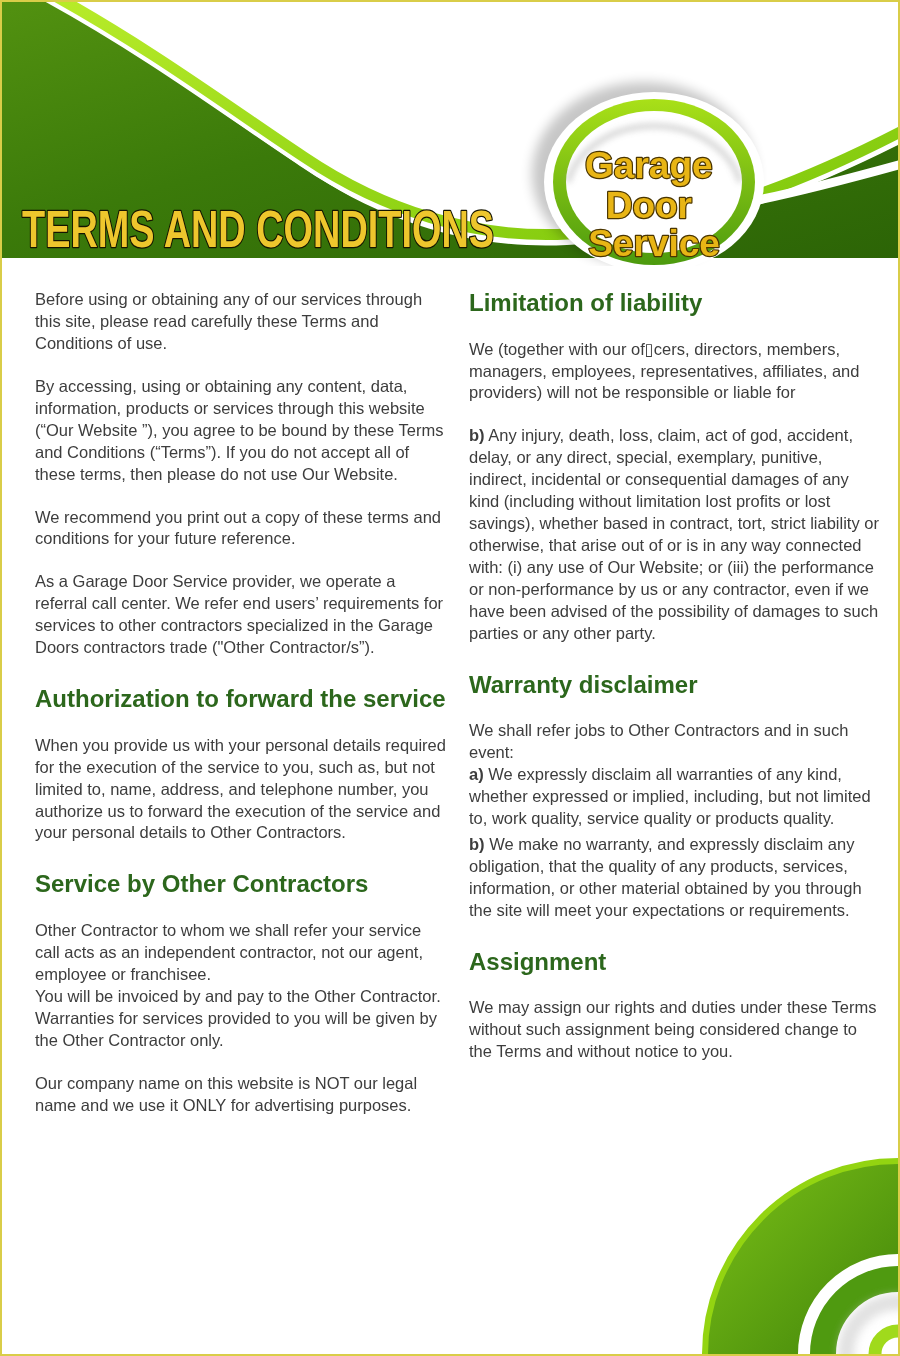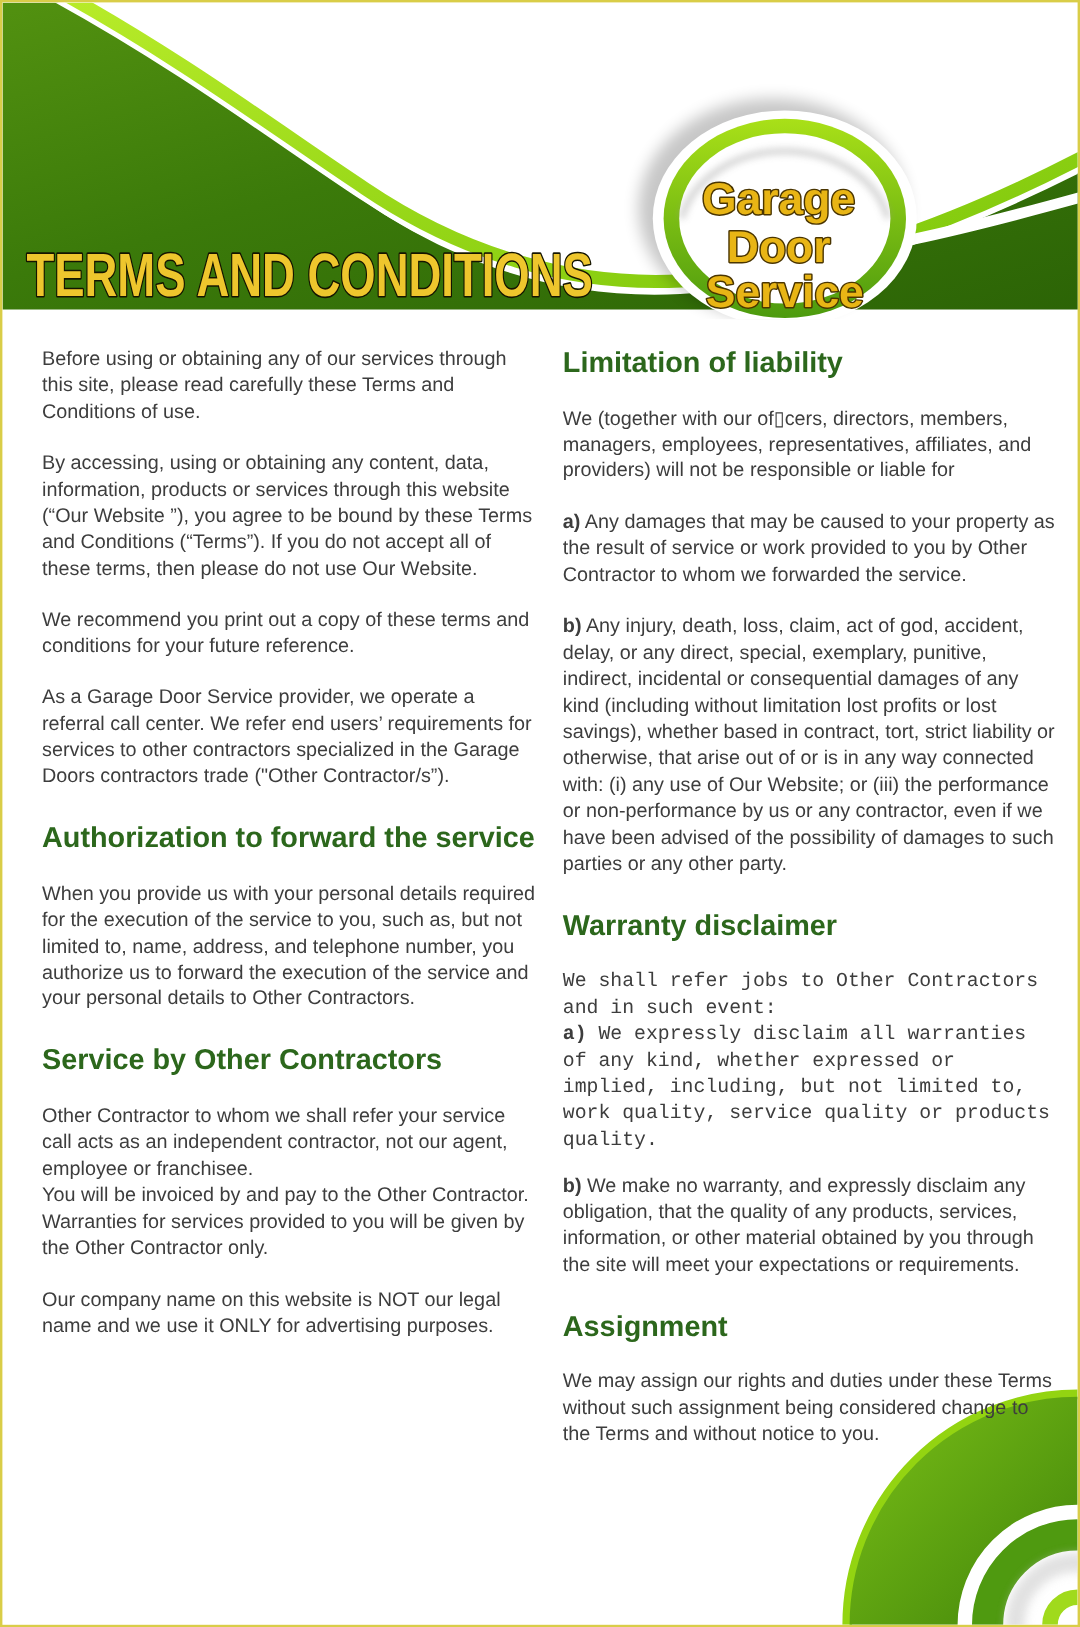--- a/index.html
+++ b/index.html
@@ -15,22 +15,22 @@
   .header-svg{position:absolute;top:0;left:0;display:block;}
   .corner-svg{position:absolute;right:0;bottom:0;display:block;}
   .col{
     position:absolute;top:287px;width:414px;
     font-size:16.5px;line-height:1.33;color:#3d3d3d;
     z-index:3;
   }
   .col-left{left:33px;}
   .col-right{left:467px;}
   .col p{margin:0 0 21px 0;white-space:pre-line;}
-  .col p.tight{margin:0;font-family:Liberation Mono, monospace;}
-  .col p.after{margin:17px 0 21px 0;}
+  .col p.tight{margin:0;}
+  .col p.after{margin:4px 0 21px 0;}
   .col h2{
     margin:26px 0 22px 0;
     font-size:24px;line-height:1.15;
     color:#2c671c;font-weight:bold;
   }
   .col > :first-child{margin-top:0;}
   b.marker{font-weight:bold;color:#3d3d3d;}
 </style>
 </head>
 <body>
@@ -105,21 +105,20 @@
     <h2>Service by Other Contractors</h2>
     <p>Other Contractor to whom we shall refer your service call acts as an independent contractor, not our agent, employee or franchisee.
 You will be invoiced by and pay to the Other Contractor.
 Warranties for services provided to you will be given by the Other Contractor only.</p>
     <p>Our company name on this website is NOT our legal name and we use it ONLY for advertising purposes.</p>
   </div>
 
   <div class="col col-right">
     <h2>Limitation of liability</h2>
     <p>We (together with our of▯cers, directors, members, managers, employees, representatives, affiliates, and providers) will not be responsible or liable for</p>
-    <p><b class="marker">a)</b><span> Any damages that may be caused to your property as the result of service or work provided to you by Other Contractor to whom we forwarded the service.</span></p>
     <p><b class="marker">b)</b><span> Any injury, death, loss, claim, act of god, accident, delay, or any direct, special, exemplary, punitive, indirect, incidental or consequential damages of any kind (including without limitation lost profits or lost savings), whether based in contract, tort, strict liability or otherwise, that arise out of or is in any way connected with: (i) any use of Our Website; or (iii) the performance or non-performance by us or any contractor, even if we have been advised of the possibility of damages to such parties or any other party.</span></p>
 
     <h2>Warranty disclaimer</h2>
     <p class="tight">We shall refer jobs to Other Contractors and in such event:</p>
     <p class="tight"><b class="marker">a)</b><span> We expressly disclaim all warranties of any kind, whether expressed or implied, including, but not limited to, work quality, service quality or products quality.</span></p>
     <p class="after"><b class="marker">b)</b><span> We make no warranty, and expressly disclaim any obligation, that the quality of any products, services, information, or other material obtained by you through the site will meet your expectations or requirements.</span></p>
 
     <h2>Assignment</h2>
     <p>We may assign our rights and duties under these Terms without such assignment being considered change to the Terms and without notice to you.</p>
   </div>

